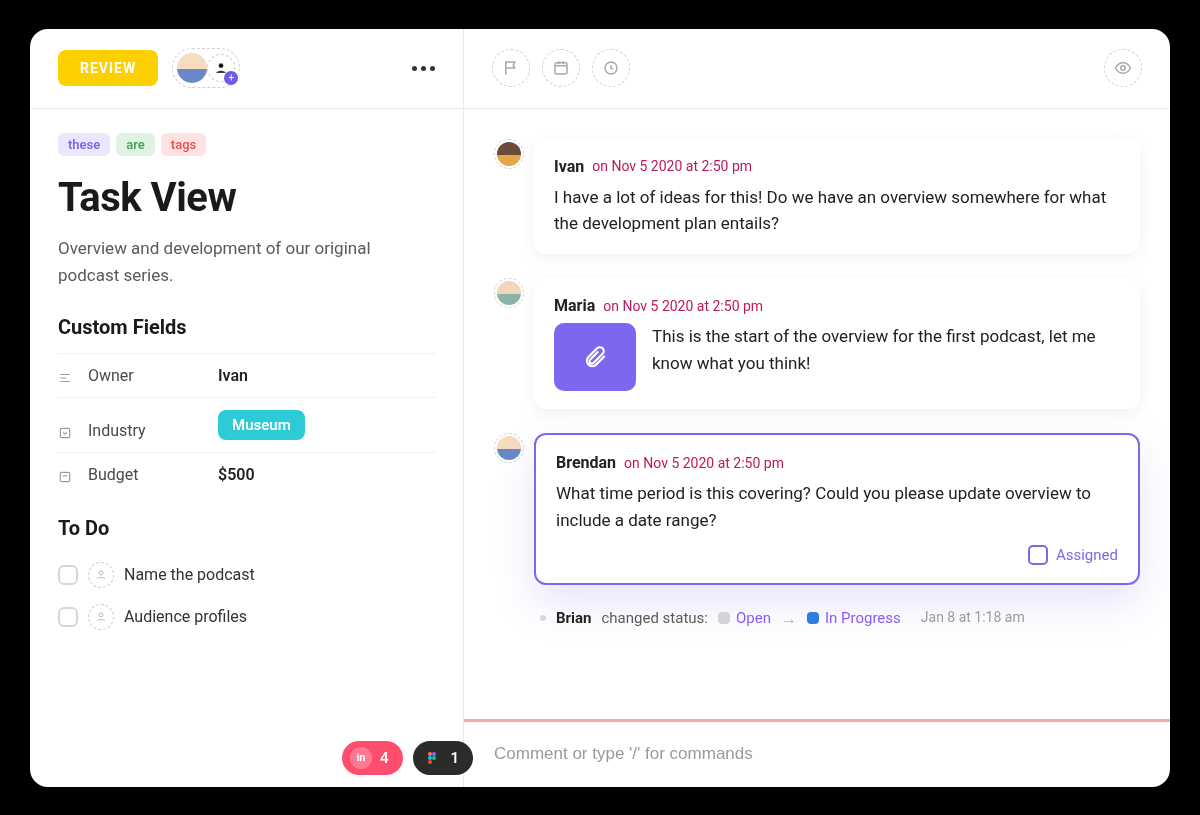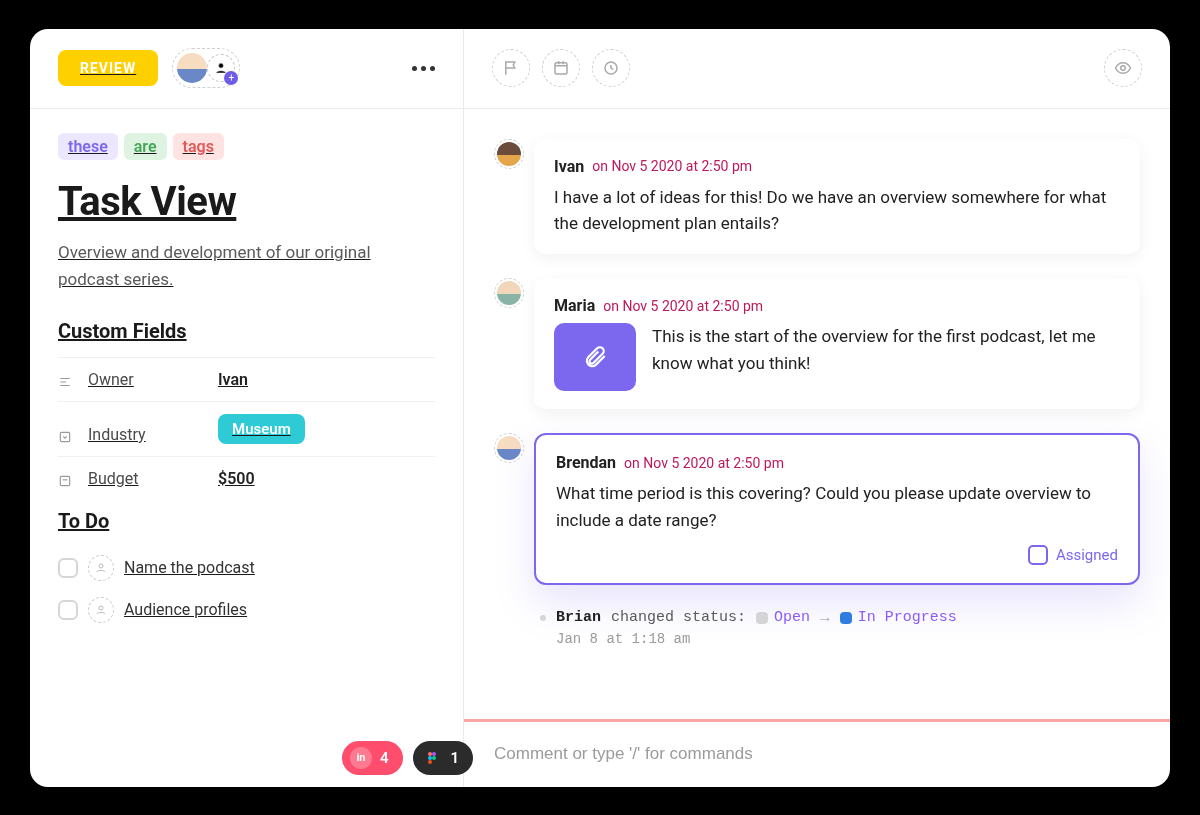--- a/index.html
+++ b/index.html
@@ -21,21 +21,20 @@
   overflow: hidden;
   display: flex;
   position: relative;
 }
 .left-pane {
   width: 434px;
   border-right: 1px solid #eaeaea;
   display: flex;
   flex-direction: column;
   position: relative;
-  text-decoration: underline;
 }
 .right-pane {
   flex: 1;
   display: flex;
   flex-direction: column;
 }
 
 .left-header {
   height: 80px;
   display: flex;
@@ -130,26 +129,26 @@
 .dashed-icon svg { width: 18px; height: 18px; stroke: currentColor; fill:none; stroke-width:2; }
 
 .left-content {
   padding: 24px 28px 10px;
   overflow-y: auto;
 }
 .tags-row { display: flex; gap: 6px; margin-bottom: 18px; }
 .tag {
   padding: 4px 10px;
   border-radius: 6px;
-  font-size: 16px;
+  font-size: 13px;
   font-weight: 600;
 }
 .task-title { font-size: 40px; font-weight: 700; margin-bottom: 14px; letter-spacing: -0.5px;}
 .task-desc { color: #5a5a5a; font-size: 17px; line-height: 1.6; margin-bottom: 26px; max-width: 320px;}
-.section-label { font-size: 20px; font-weight: 700; margin: 9px 0 14px; }
+.section-label { font-size: 20px; font-weight: 700; margin: 20px 0 14px; }
 .field-row {
   display: flex;
   align-items: flex-end;
   padding: 12px 0;
   border-top: 1px solid #f0f0f0;
   font-size: 16px;
   color: #4a4a4a;
 }
 .field-row:first-of-type { border-top: none; }
 .field-icon {
@@ -236,25 +235,24 @@
   display: flex; justify-content: flex-end; align-items: center; gap: 8px;
   margin-top: 12px;
   color: #7b68ee;
   font-size: 15px;
 }
 .assigned-box {
   width: 20px; height: 20px; border: 2px solid #7b68ee; border-radius: 5px;
 }
 
 .status-change {
-  display: flex; flex-direction: column; gap: 4px;
+  display: flex; flex-direction: row; gap: 4px;
   padding-left: 46px;
   font-size: 15px;
   color: #5a5a5a;
-  font-family: Liberation Mono, monospace;
 }
 .status-line { display:flex; align-items:center; gap:10px; }
 .dot-bullet{ width:6px;height:6px;border-radius:50%;background:#d6d6d6;}
 .status-user { font-weight: 700; color: #222; }
 .status-chip {
   display: inline-flex; align-items: center; gap: 6px;
   color: #8b5cf6; font-size: 15px;
 }
 .status-swatch { width: 12px; height: 12px; border-radius: 4px; }
 .arrow { color: #b3b3b3; font-size: 16px; }

